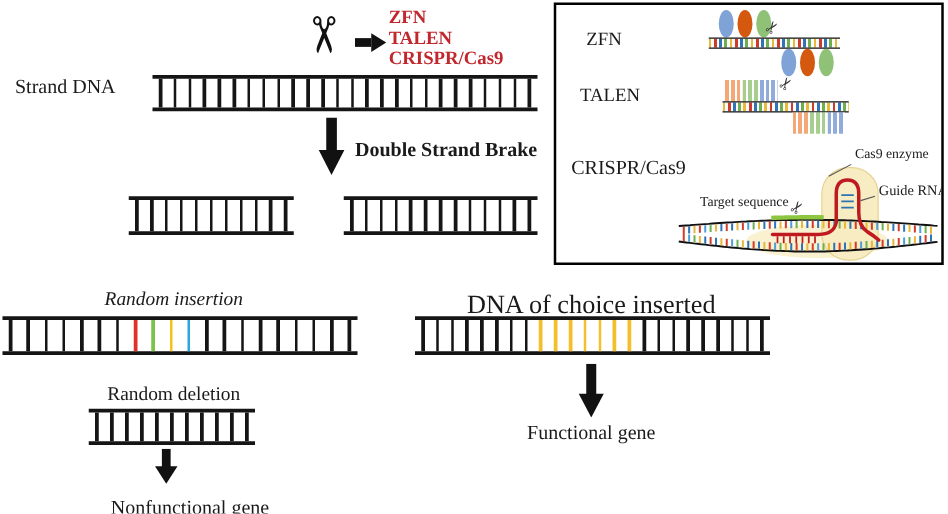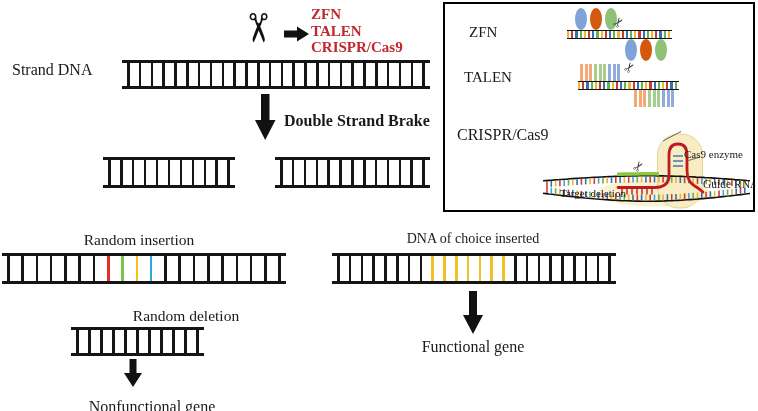--- a/index.html
+++ b/index.html
@@ -30,21 +30,21 @@
                #cf3a2a 4.2px 6.4px,#fdfdfd 6.4px 8.4px,
                #3173b8 8.4px 10.6px,#fdfdfd 10.6px 12.6px,
                #6fae4e 12.6px 14.8px,#fdfdfd 14.8px 16.8px);}
   .oval-row{position:absolute;display:flex;gap:3px;}
   .oval{width:12px;height:22px;border-radius:50%;}
   .talen-group{position:absolute;display:flex;height:17px;}
   .talen-seg{width:14px;height:100%;}
   .t-orange{background:repeating-linear-gradient(90deg,#f4a878 0 3px,#fff 3px 4.6px);}
   .t-green {background:repeating-linear-gradient(90deg,#a6cf8e 0 3px,#fff 3px 4.6px);}
   .t-blue  {background:repeating-linear-gradient(90deg,#90abdc 0 3px,#fff 3px 4.6px);}
-  .sm-lbl{font-size:11px;white-space:nowrap;margin-top:31px;}
+  .sm-lbl{font-size:11px;white-space:nowrap;}
   .arrow-fill{fill:#111;}
 </style>
 </head>
 <body>
 
 <div class="canvas">
 
   <span class="abs scissors-main" style="left:241px;top:8px;">✂</span>
   <svg class="abs" style="left:284px;top:25px;" width="26" height="18" viewBox="0 0 26 18">
     <rect class="arrow-fill" x="0" y="5.5" width="13" height="7"></rect>
@@ -274,27 +274,27 @@
       </g>
       <g stroke="#2e74b5" stroke-width="1.4">
         <line x1="132" y1="46" x2="142" y2="46"></line>
         <line x1="132" y1="51" x2="142" y2="51"></line>
         <line x1="132" y1="56" x2="142" y2="56"></line>
       </g>
       <line x1="140" y1="21.5" x2="122" y2="31" stroke="#555" stroke-width="0.9"></line>
       <line x1="159" y1="47" x2="147.5" y2="50.5" stroke="#555" stroke-width="0.9"></line>
     </svg>
 
-    <div class="abs sm-lbl" style="left:115px;top:152px;">Target deletion</div>
+    <div class="abs sm-lbl" style="left:115px;top:152px;">Target sequence</div>
     <span class="abs scissors-sm" style="left:188px;top:156px;">✂</span>
     <div class="abs sm-lbl" style="left:239px;top:113px;">Cas9 enzyme</div>
     <div class="abs sm-lbl" style="left:258px;top:143px;font-size:11.5px;">Guide RNA</div>
   </div>
 
-  <div class="abs center" style="left:0;top:231px;width:278px;font-size:15.5px;">Random insertion</div>
+  <div class="abs center" style="left:0;top:231px;width:278px;font-size:15.5px;font-style:italic;">Random insertion</div>
   <div class="ladder" style="left:2px;top:253px;width:284px;height:31px;">
       <span class="rung"></span>
       <span class="rung"></span>
       <span class="rung"></span>
       <span class="rung"></span>
       <span class="rung"></span>
       <span class="rung"></span>
       <span class="rung"></span>
       <span class="rung" style="background: rgb(224, 49, 39);"></span>
       <span class="rung" style="background: rgb(126, 193, 75);"></span>
@@ -303,41 +303,41 @@
       <span class="rung"></span>
       <span class="rung"></span>
       <span class="rung"></span>
       <span class="rung"></span>
       <span class="rung"></span>
       <span class="rung"></span>
       <span class="rung"></span>
       <span class="rung"></span>
       <span class="rung"></span>
     </div>
-  <div class="abs center" style="left:0;top:307px;width:278px;font-size:15.5px;padding-left:47px;">Random deletion</div>
+  <div class="abs center" style="left:0;top:307px;width:278px;font-size:15.5px;">Random deletion</div>
   <div class="ladder" style="left:71px;top:327px;width:133px;height:29px;">
       <span class="rung"></span>
       <span class="rung"></span>
       <span class="rung"></span>
       <span class="rung"></span>
       <span class="rung"></span>
       <span class="rung"></span>
       <span class="rung"></span>
       <span class="rung"></span>
       <span class="rung"></span>
       <span class="rung"></span>
       <span class="rung"></span>
     </div>
   <svg class="abs" style="left:123px;top:359px;" width="20" height="28" viewBox="0 0 20 28">
     <rect class="arrow-fill" x="6.5" y="0" width="7" height="15"></rect>
     <polygon class="arrow-fill" points="1,14 19,14 10,28"></polygon>
   </svg>
   <div class="abs center" style="left:42px;top:398px;width:220px;font-size:16px;">Nonfunctional gene</div>
 
-  <div class="abs center" style="left:362px;top:231px;width:222px;font-size:14px;">DNA of choice inserted</div>
+  <div class="abs center" style="left:362px;top:231px;width:222px;font-size:21px;">DNA of choice inserted</div>
   <div class="ladder" style="left:332px;top:253px;width:284px;height:31px;">
       <span class="rung"></span>
       <span class="rung"></span>
       <span class="rung"></span>
       <span class="rung"></span>
       <span class="rung"></span>
       <span class="rung"></span>
       <span class="rung"></span>
       <span class="rung"></span>
       <span class="rung" style="background: rgb(243, 192, 44);"></span>

